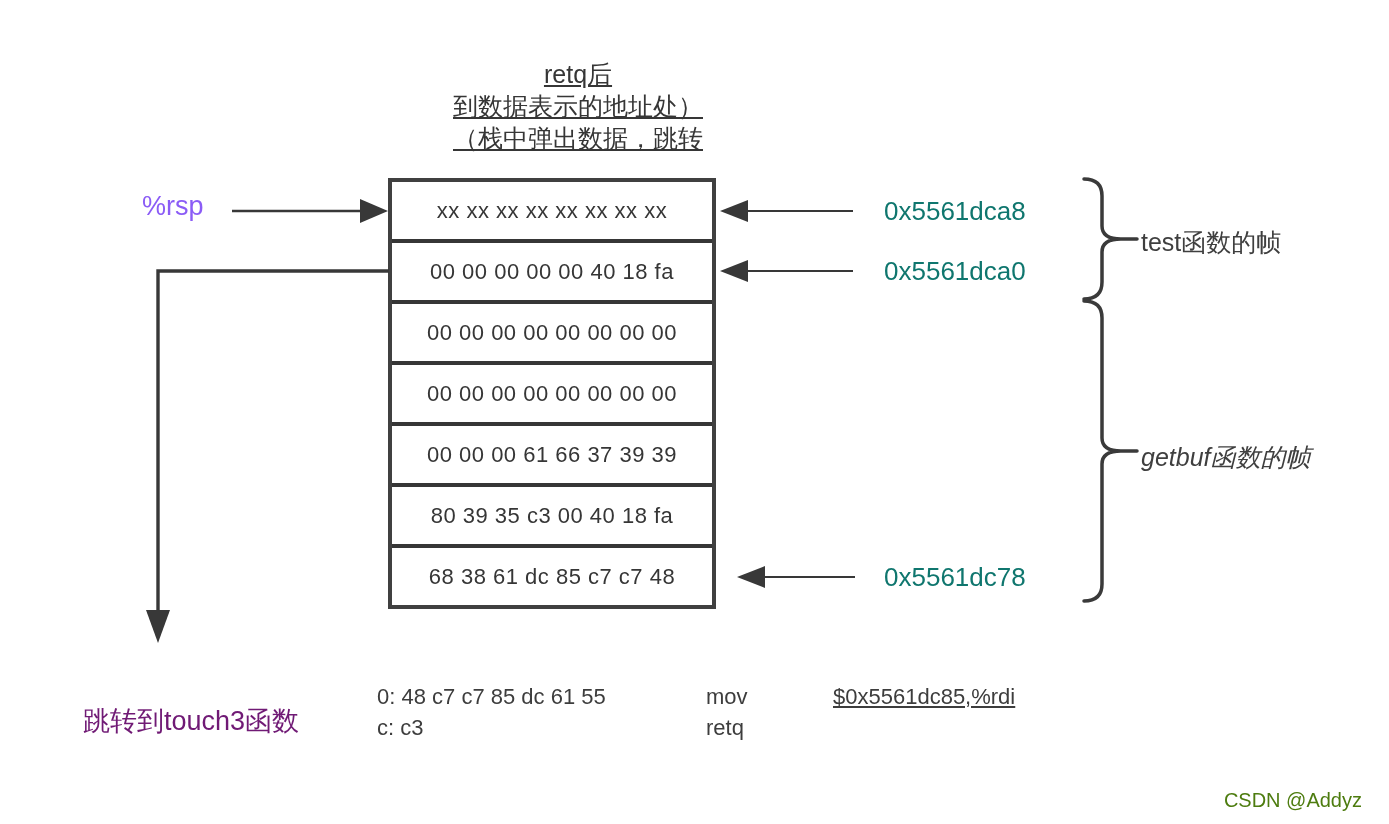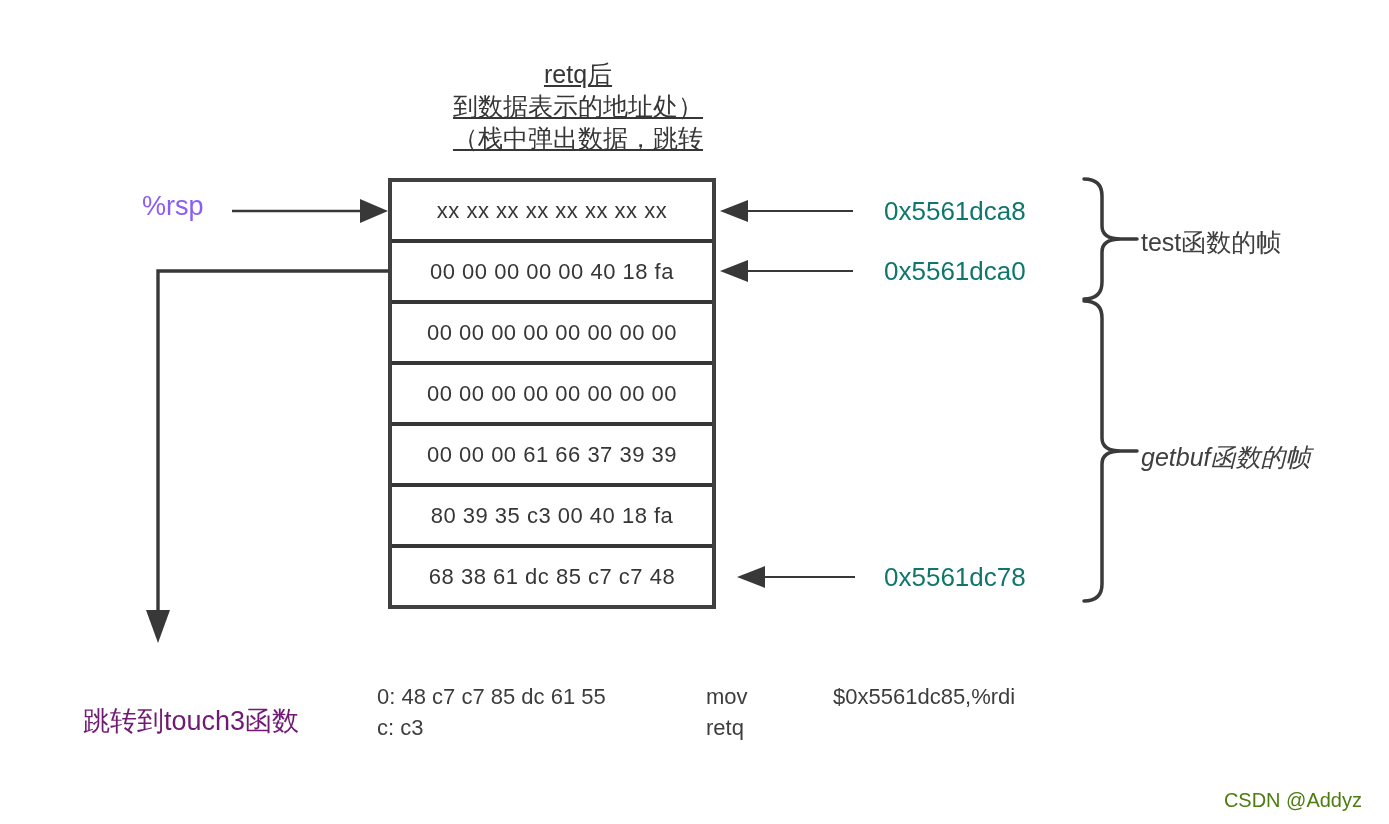--- a/index.html
+++ b/index.html
@@ -40,21 +40,21 @@
 
   .frame-label{font-size:25px;color:#3f3f3f;white-space:nowrap;}
   .frame-test{left:1141px;top:226px;}
   .frame-getbuf{left:1141px;top:441px;font-style:italic;}
 
   
   .asm{left:377px;top:681px;font-size:22px;color:#3d3d3d;}
   .asm-line{display:flex;height:31px;align-items:center;gap:48px;}
   .asm-bytes{width:281px;}
   .asm-mn{width:79px;}
-  .asm-op{white-space:nowrap;}
+  .asm-op{white-space:nowrap;text-decoration:underline;}
 
   
   .watermark{right:27px;top:789px;font-size:20px;color:#4d7c0f;}
 
   
   .overlay{left:0;top:0;pointer-events:none;}
 </style>
 </head>
 <body>
 

